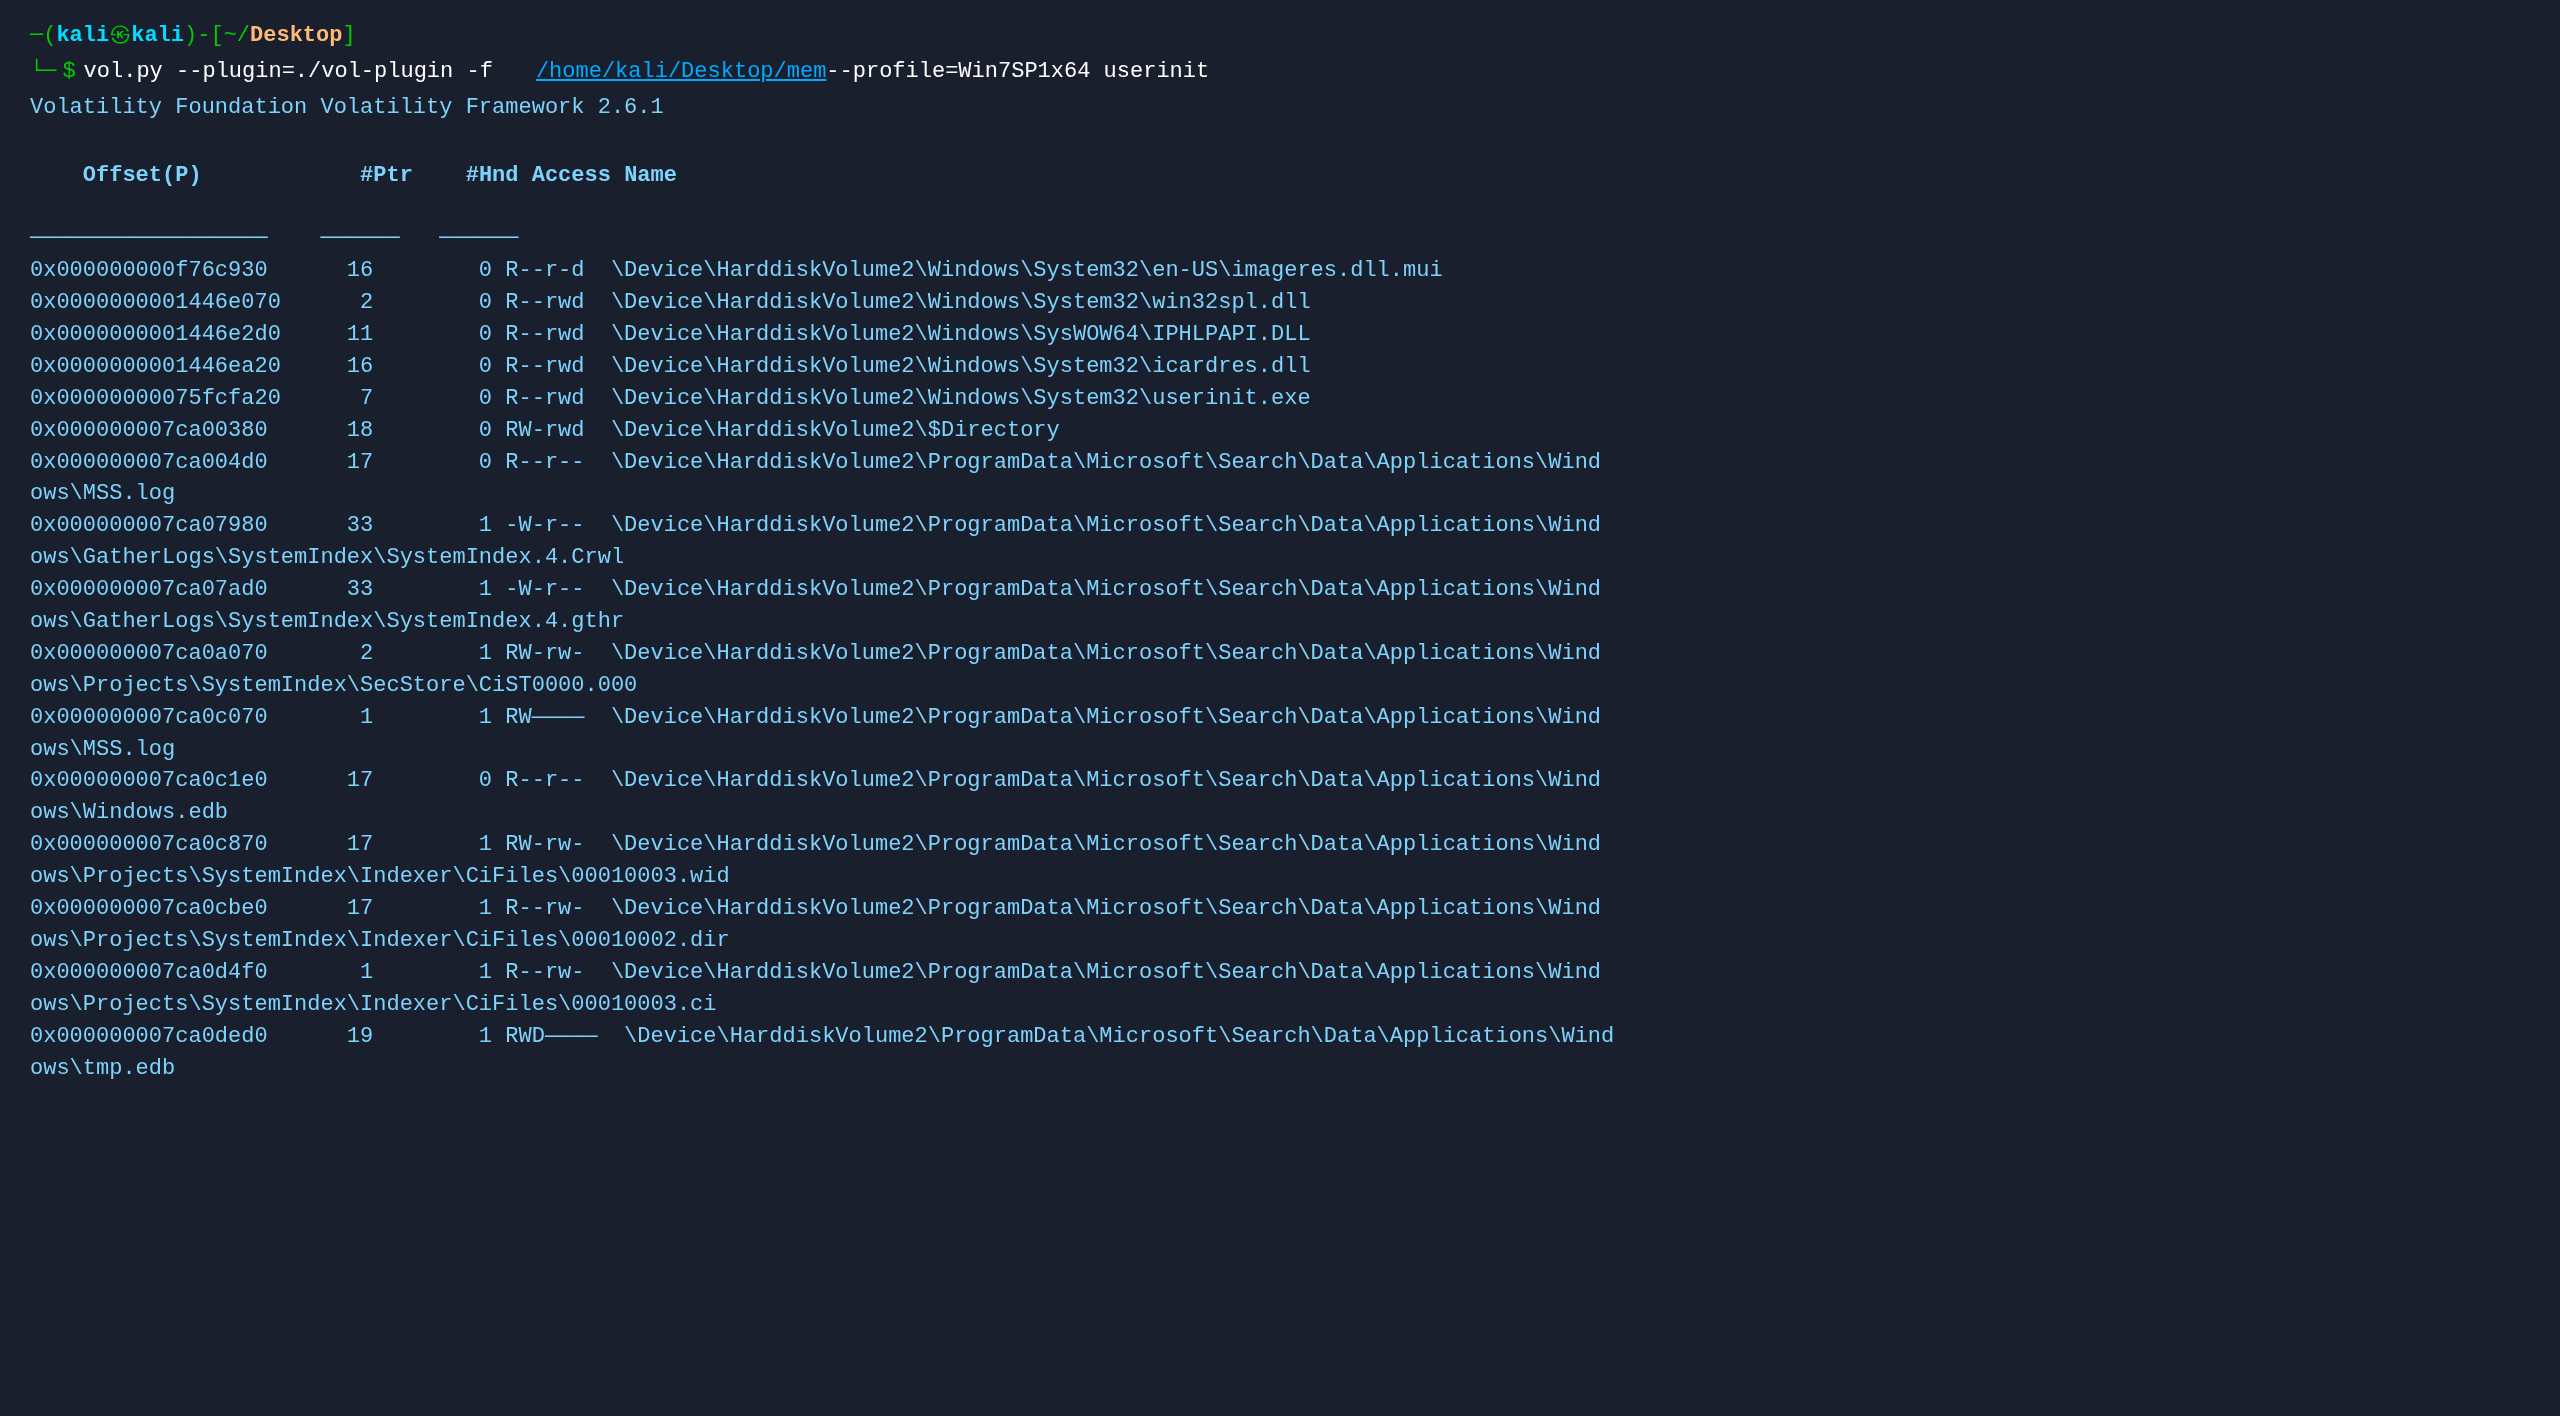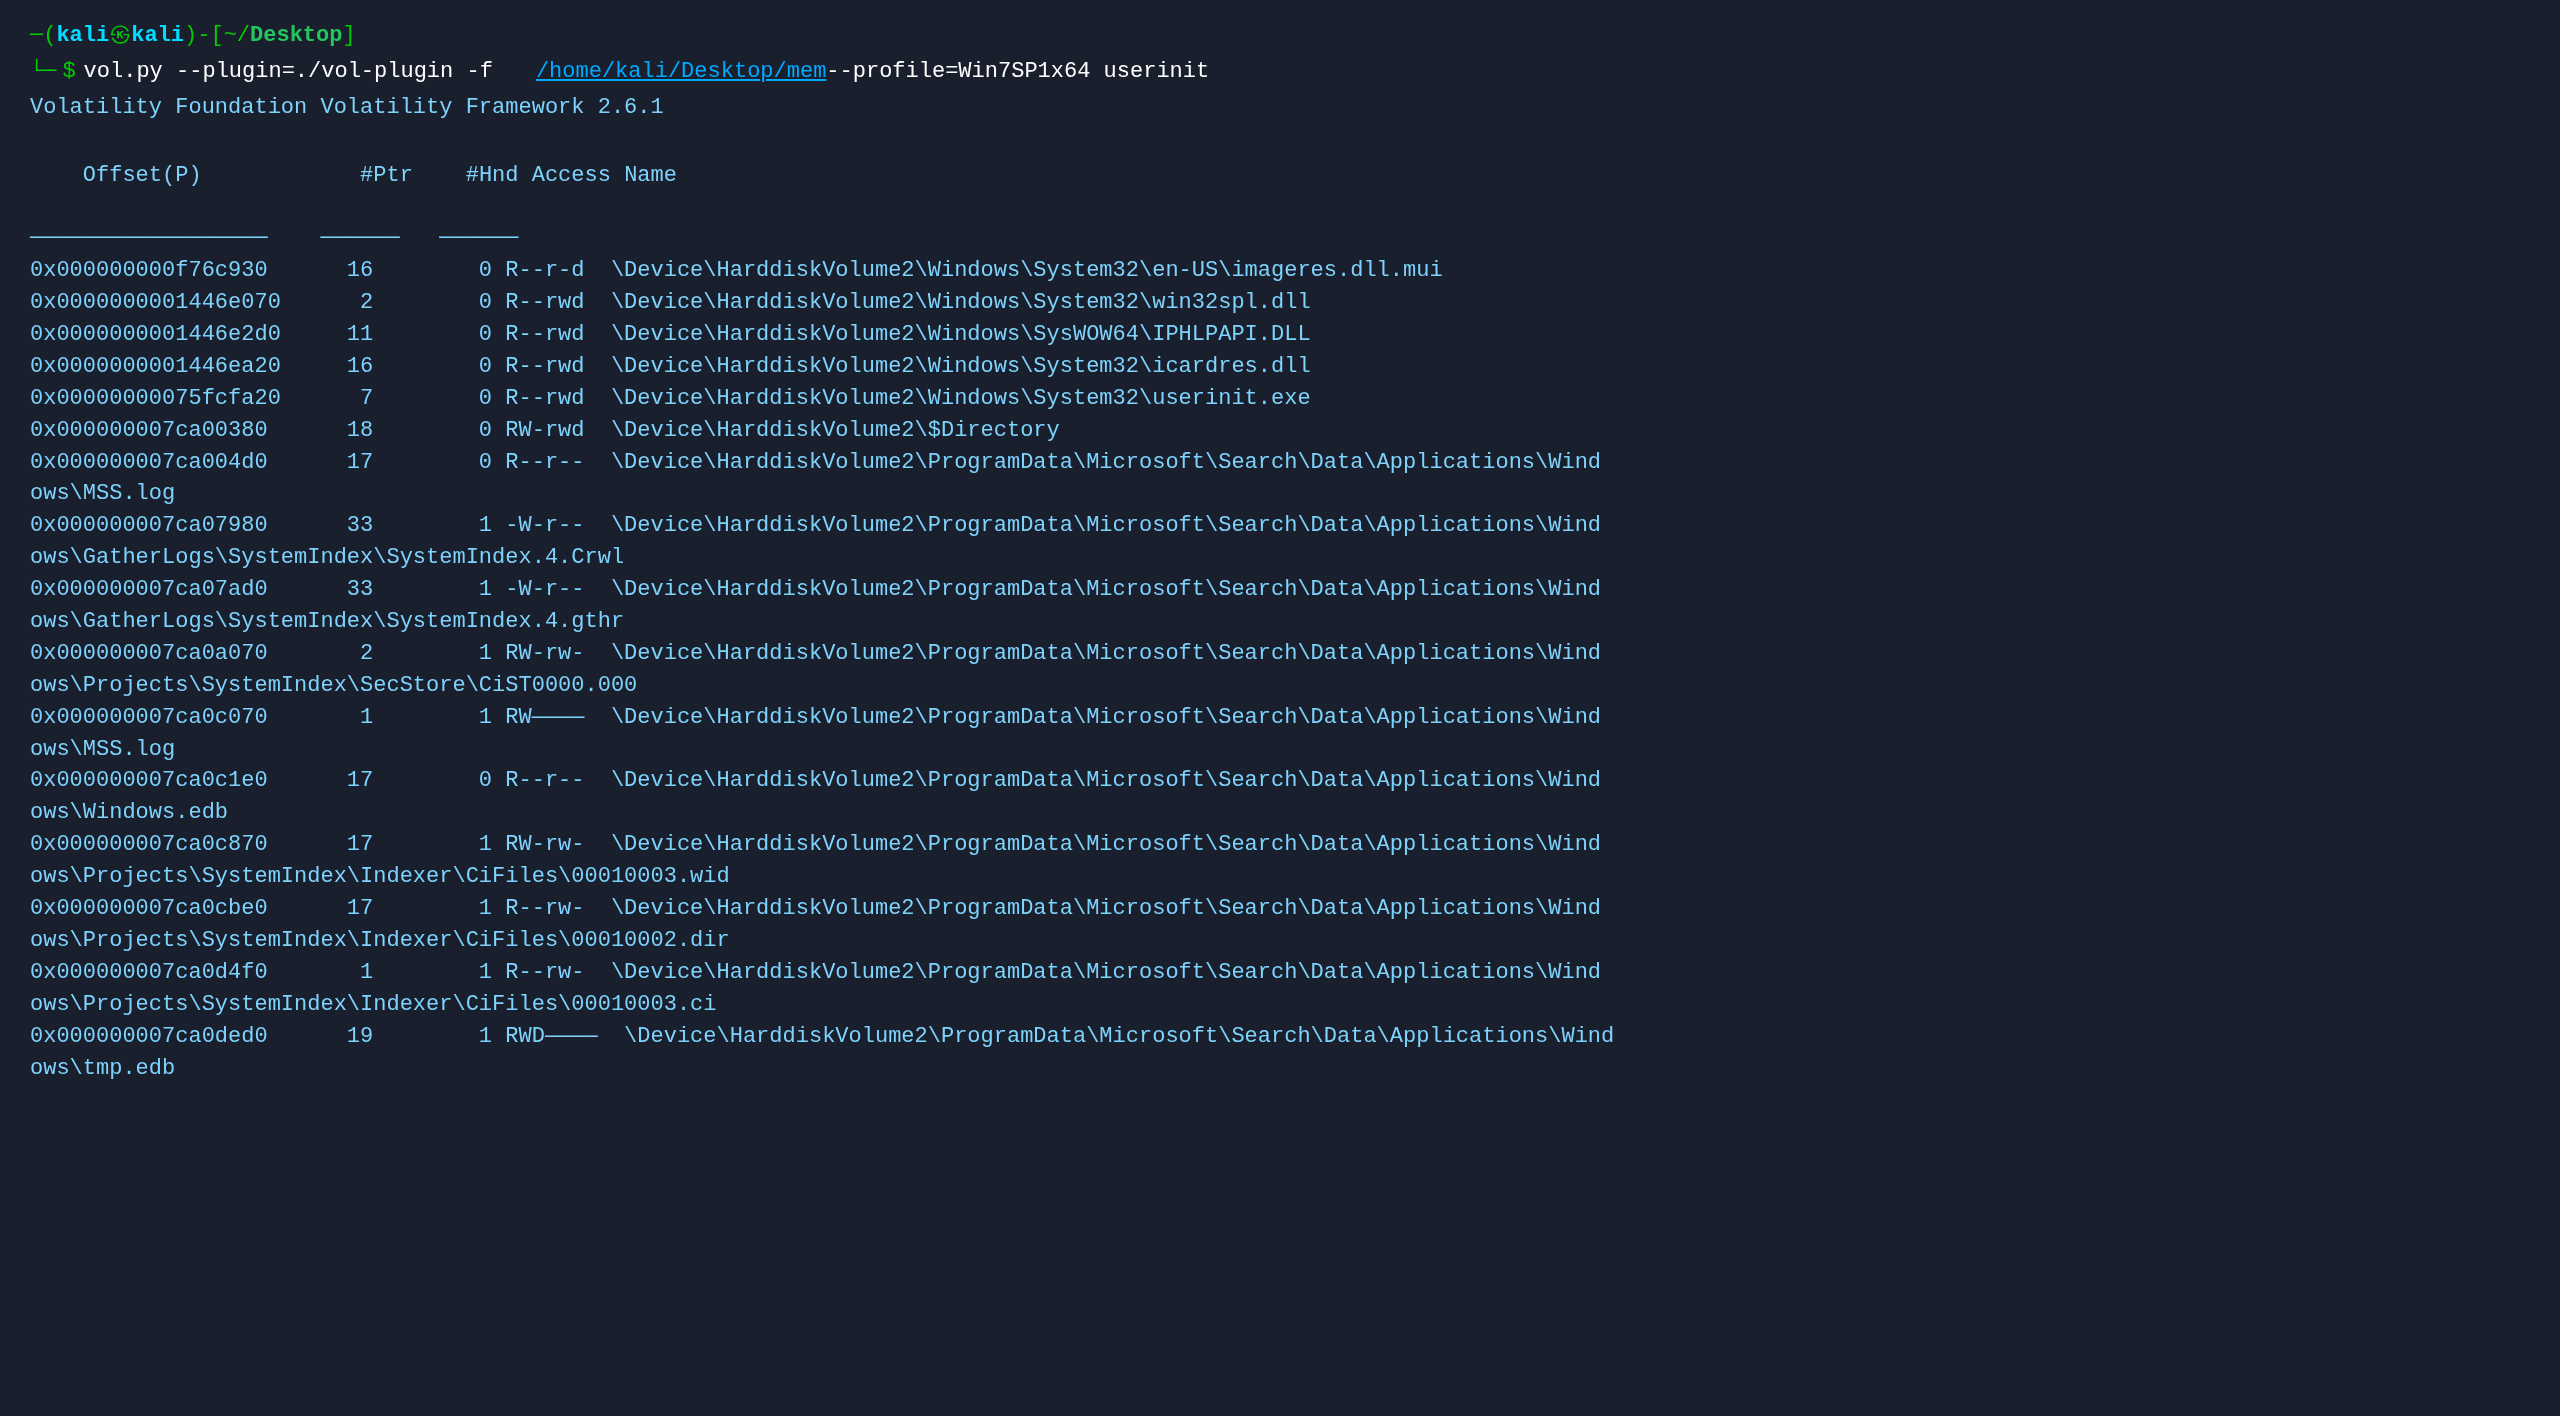--- a/index.html
+++ b/index.html
@@ -50,21 +50,21 @@
 
     .bracket-close {
       color: #00cc00;
     }
 
     .prompt-path-bracket {
       color: #00cc00;
     }
 
     .prompt-path {
-      color: #22c55e;
+      color: #fdba74;
       font-weight: bold;
     }
 
     .prompt-arrow {
       color: #00cc00;
       margin-right: 6px;
     }
 
     .cmd-dollar {
       color: #00cc00;
@@ -83,20 +83,21 @@
     }
 
     .output-line {
       color: #7dd3fc;
       white-space: pre-wrap;
       word-break: break-all;
     }
 
     .header-row {
       margin-top: 4px;
+      font-weight: bold;
     }
   </style>
 </head>
 <body>
 
 <div class="terminal">
 
   <div class="prompt-line">
     <span class="bracket-open">─(</span>
       <span class="prompt-user">kali</span>

